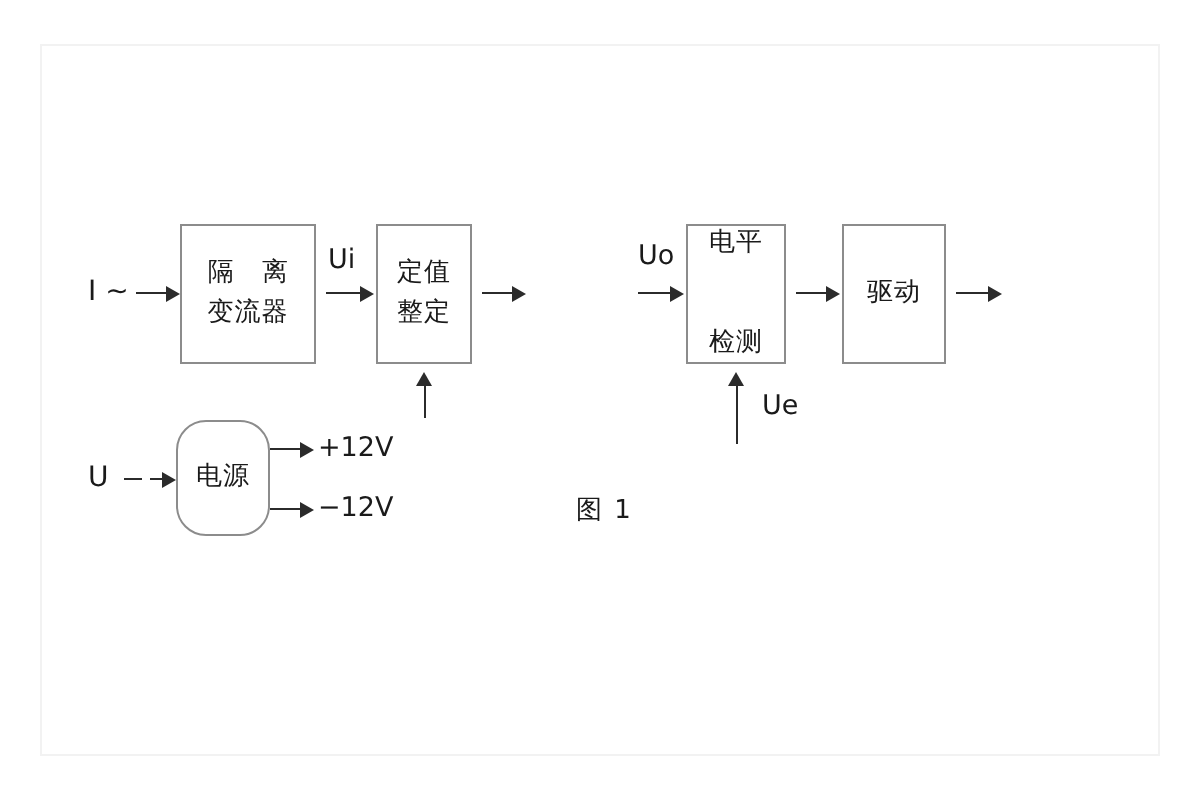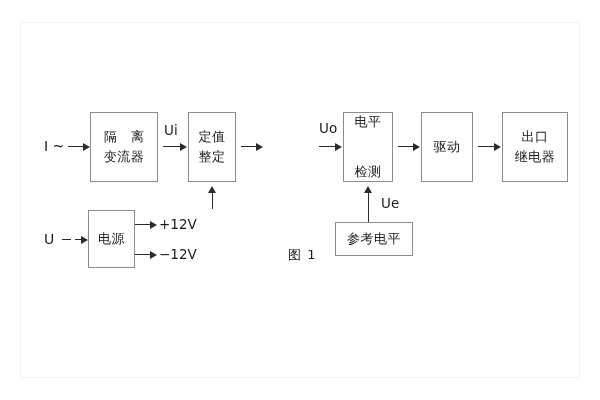--- a/index.html
+++ b/index.html
@@ -135,40 +135,33 @@
   <div class="hline" style="left:398px; top:146px; width:15px;"></div>
   <div class="arrow-r" style="left:413px; top:142.5px;"></div>
 
   <div class="blk" style="left:421px; top:112px; width:52px; height:70px;">
     <span class="ln">驱动</span>
   </div>
 
   <div class="hline" style="left:478px; top:146px; width:16px;"></div>
   <div class="arrow-r" style="left:494px; top:142.5px;"></div>
 
-  <div class="blk" style="left:502px; top:112px; width:66px; height:70px;">
-    <span class="ln">出口</span>
-    <span class="ln">继电器</span>
-  </div>
 
   <div class="lbl sig" style="left:381px; top:195px;">Ue</div>
   <div class="vline" style="left:368px; top:191px; height:31px;"></div>
   <div class="arrow-u" style="left:364.3px; top:186px;"></div>
 
-  <div class="blk" style="left:335px; top:222px; width:78px; height:34px;">
-    <span class="ln">参考电平</span>
-  </div>
 
   <div class="lbl src" style="left:44px; top:231px;">U</div>
 
   <div class="dash" style="left:62px; top:239px; width:9px;"></div>
   <div class="hline" style="left:75px; top:239px; width:8px;"></div>
   <div class="arrow-r" style="left:81px; top:235.5px;"></div>
 
-  <div class="blk" style="left:88px; top:210px; width:47px; height:58px;">
+  <div class="blk" style="left:88px; top:210px; width:47px; height:58px;border-radius:15px;">
     <span class="ln">电源</span>
   </div>
 
   <div class="hline" style="left:135px; top:224px; width:17px;"></div>
   <div class="arrow-r" style="left:150px; top:220.5px;"></div>
   <div class="lbl volt" style="left:159px; top:216px;">+12V</div>
 
   <div class="hline" style="left:135px; top:254px; width:17px;"></div>
   <div class="arrow-r" style="left:150px; top:250.5px;"></div>
   <div class="lbl volt" style="left:159px; top:246px;">−12V</div>

